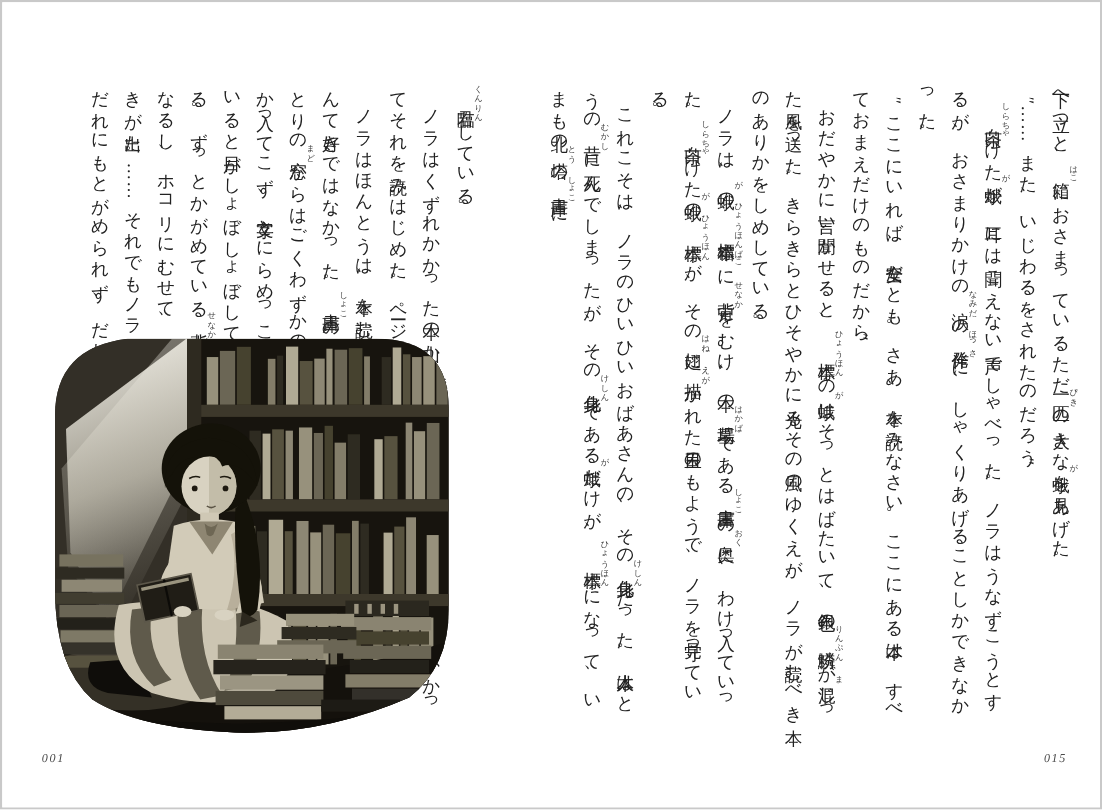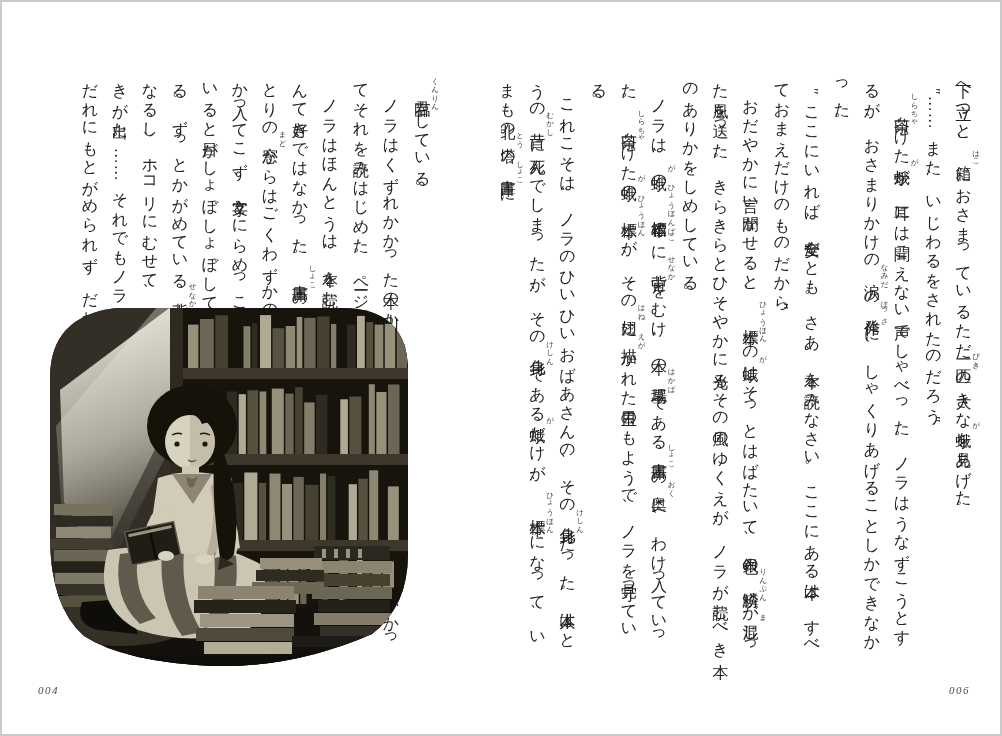--- a/index.html
+++ b/index.html
@@ -60,21 +60,21 @@
   <div class="page page-right">
     <div class="vtext right-text">
         <p>下へ立つと、<ruby>箱<rt>はこ</rt></ruby>におさまっているただ一<ruby>匹<rt>ぴき</rt></ruby>の大きな<ruby>蛾<rt>が</rt></ruby>を見あげた。</p>
         <p class="indent">″……また、いじわるをされたのだろう″</p>
         <p class="indent"><ruby>白茶<rt>しらちゃ</rt></ruby>けた<ruby>蛾<rt>が</rt></ruby>が、耳には聞こえない声でしゃべった。ノラはうなずこうとするが、おさまりかけの<ruby>涙<rt>なみだ</rt></ruby>の<ruby>発作<rt>ほっさ</rt></ruby>に、しゃくりあげることしかできなかった。</p>
         <p class="indent">″ここにいれば、安全だとも。さあ、本を読みなさい。ここにある本は、すべておまえだけのものだから″</p>
         <p class="indent">おだやかに言い聞かせると、<ruby>標本<rt>ひょうほん</rt></ruby>の<ruby>蛾<rt>が</rt></ruby>はそっとはばたいて、銀色の<ruby>鱗粉<rt>りんぷん</rt></ruby>が<ruby>混<rt>ま</rt></ruby>じった風を送った。きらきらとひそやかに光るその風のゆくえが、ノラが読むべき本のありかをしめしている。</p>
         <p class="indent">ノラは、<ruby>蛾<rt>が</rt></ruby>の<ruby>標本箱<rt>ひょうほんばこ</rt></ruby>に<ruby>背中<rt>せなか</rt></ruby>をむけ、本の<ruby>墓場<rt>はかば</rt></ruby>である<ruby>書庫<rt>しょこ</rt></ruby>の<ruby>奥<rt>おく</rt></ruby>に、わけ入っていった。<ruby>白茶<rt>しらちゃ</rt></ruby>けた<ruby>蛾<rt>が</rt></ruby>の<ruby>標本<rt>ひょうほん</rt></ruby>が、その<ruby>翅<rt>はね</rt></ruby>に<ruby>描<rt>えが</rt></ruby>かれた目玉のもようで、ノラを見守っている。</p>
         <p class="indent">これこそは、ノラのひいひいおばあさんの、その<ruby>化身<rt>けしん</rt></ruby>だった。本人はとうの<ruby>昔<rt>むかし</rt></ruby>に死んでしまったが、その<ruby>化身<rt>けしん</rt></ruby>である<ruby>蛾<rt>が</rt></ruby>だけが、<ruby>標本<rt>ひょうほん</rt></ruby>になって、いまも北の<ruby>塔<rt>とう</rt></ruby>の<ruby>書庫<rt>しょこ</rt></ruby>に</p>
       </div>
-    <div class="pagenum pagenum-right">006</div>
+    <div class="pagenum pagenum-right">015</div>
   </div>
 
   <div class="page page-left">
     <div class="vtext left-main">
         <p><ruby>君臨<rt>くんりん</rt></ruby>している。</p>
         <p class="indent">ノラはくずれかかった本の山から一<ruby>冊<rt>さつ</rt></ruby>をぬきとると、<ruby>本棚<rt>ほんだな</rt></ruby>にもたれかかってそれを読みはじめた。ページを開くときには、もう<ruby>涙<rt>なみだ</rt></ruby>は止まっていた。</p>
       </div>
     <div class="vtext left-upper">
         <p class="indent">ノラはほんとうは、本を読むのなんて好きではなかった。<ruby>書庫<rt>しょこ</rt></ruby>の明かりとりの<ruby>窓<rt>まど</rt></ruby>からはごくわずかの光しか入ってこず、文字とにらめっこしていると目がしょぼしょぼしてくる。ずっとかがめている<ruby>背中<rt>せなか</rt></ruby>は<ruby>痛<rt>いた</rt></ruby>くなるし、ホコリにむせて、何度もせきが出た。……それでもノラが、だれにもとがめられず、だれに</p>
       </div>
@@ -254,15 +254,15 @@
           <rect x="154" y="308" width="94" height="13" fill="#9b9582"></rect>
           <rect x="150" y="322" width="98" height="13" fill="#4e4a3c"></rect>
           <rect x="158" y="336" width="88" height="12" fill="#b3ac97"></rect>
           <rect x="246" y="330" width="72" height="11" fill="#1d1b15"></rect>
         </g>
 
         <path d="M0,338 Q180,368 366,332 L366,364 L0,364 Z" fill="#100e0a"></path>
       </g>
     </svg>
 
-    <div class="pagenum pagenum-left">004</div>
+    <div class="pagenum pagenum-left">001</div>
   </div>
 </div>
 
 </body></html>

